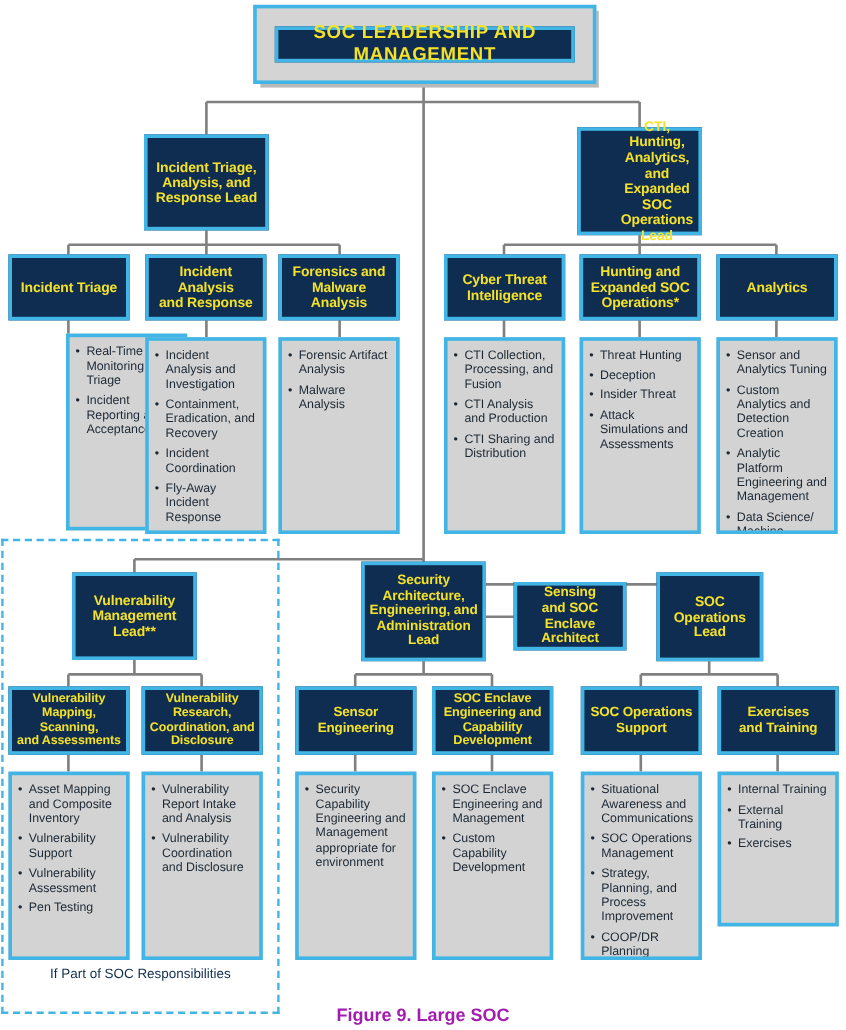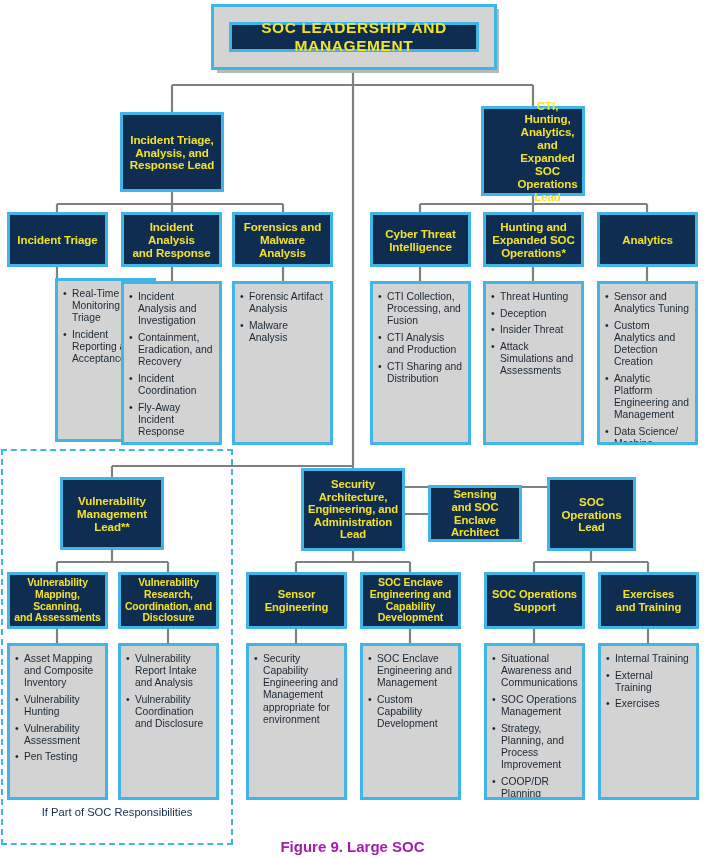--- a/index.html
+++ b/index.html
@@ -332,21 +332,21 @@
 Support</span>
   </div>
   <div class="node hdr" style="left:598px; top:572px; width:101px; height:57px; font-size:11.2px;">
     <span class="t">Exercises
 and Training</span>
   </div>
 
   <div class="panel" style="left:7px; top:643px; width:101px; height:157px;">
     <ul>
         <li>Asset Mapping and Composite Inventory</li>
-        <li>Vulnerability Hunting</li>
+        <li>Vulnerability Support</li>
         <li>Vulnerability Assessment</li>
         <li>Pen Testing</li>
       </ul>
   </div>
   <div class="panel" style="left:118px; top:643px; width:101px; height:157px;">
     <ul>
         <li>Vulnerability Report Intake and Analysis</li>
         <li>Vulnerability Coordination and Disclosure</li>
       </ul>
   </div>
@@ -362,21 +362,21 @@
       </ul>
   </div>
   <div class="panel" style="left:484px; top:643px; width:101px; height:157px;">
     <ul>
         <li>Situational Awareness and Communications</li>
         <li>SOC Operations Management</li>
         <li>Strategy, Planning, and Process Improvement</li>
         <li>COOP/DR Planning</li>
       </ul>
   </div>
-  <div class="panel" style="left:598px; top:643px; width:101px; height:157px;">
+  <div class="panel" style="left:598px; top:643px; width:101px; height:129px;">
     <ul>
         <li>Internal Training</li>
         <li>External Training</li>
         <li>Exercises</li>
       </ul>
   </div>
 
   <div class="caption" style="left:0; top:838px;">Figure 9. Large SOC</div>
 
 </div>

